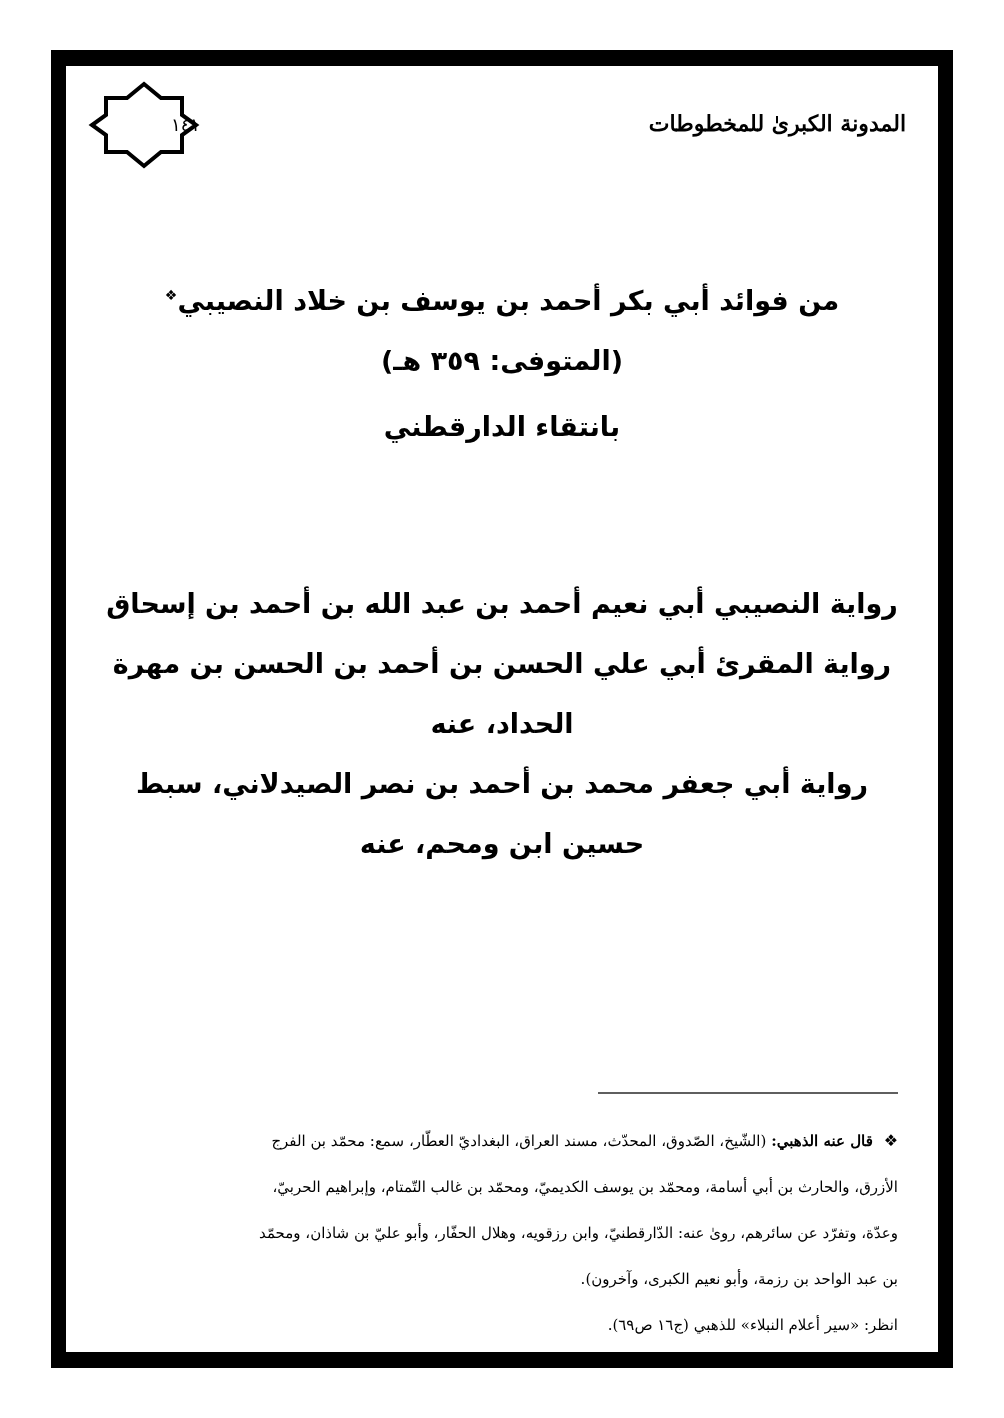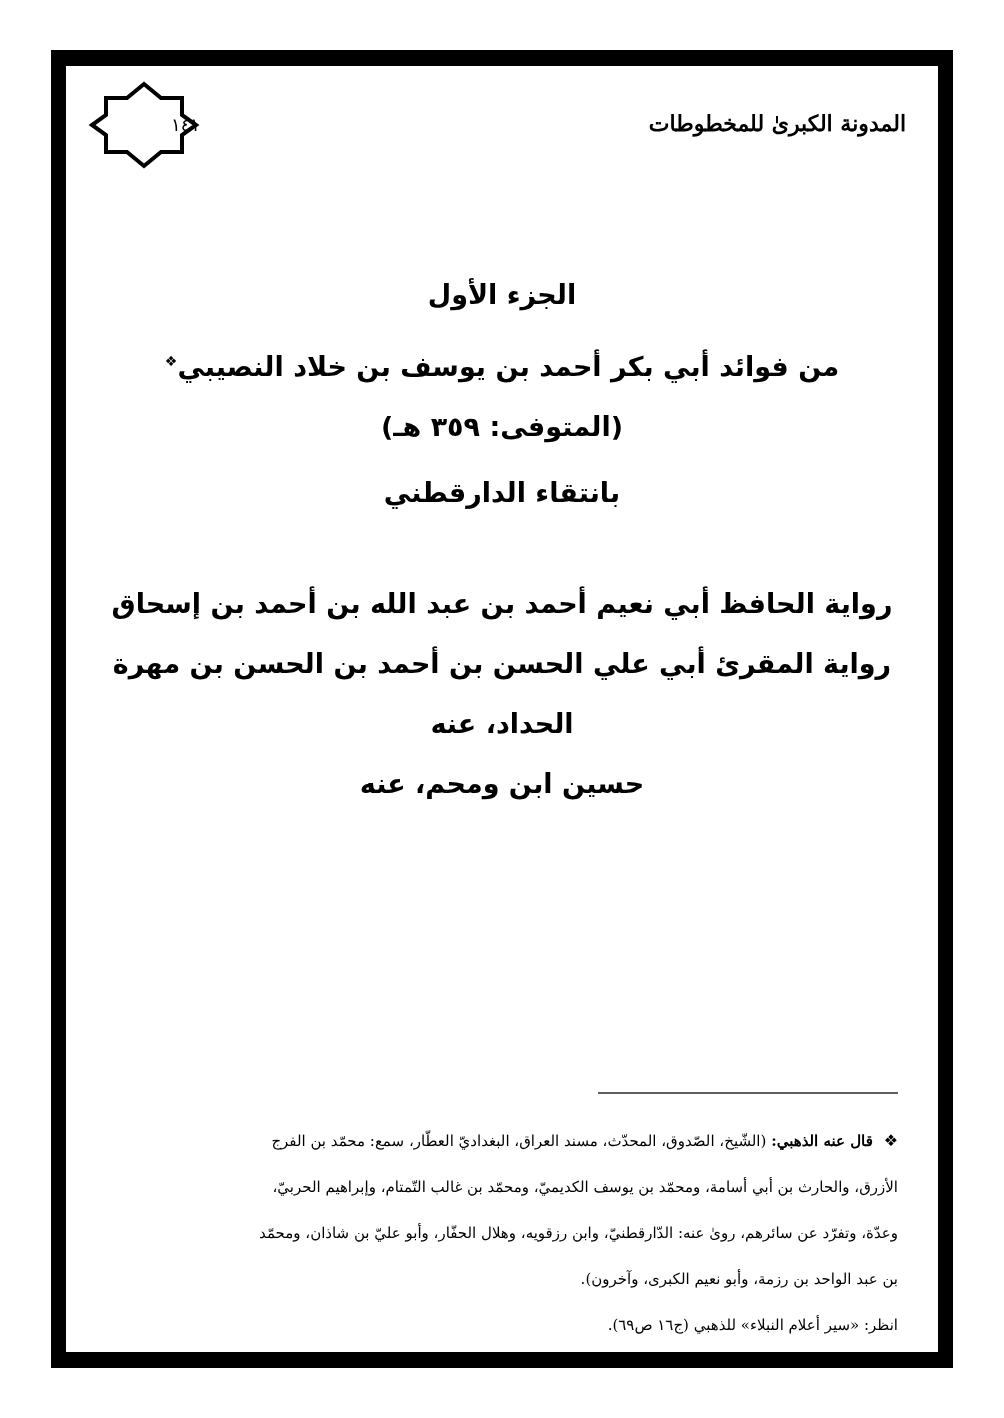--- a/index.html
+++ b/index.html
@@ -152,32 +152,32 @@
   <div class="running-head">المدونة الكبرىٰ للمخطوطات</div>
 
   <div class="page-badge">
     <svg width="112" height="90" viewBox="0 0 112 90">
       <polygon points="56,4 73,18 94,18 94,35 108,45 94,55 94,72 73,72 56,86 39,72 18,72 18,55 4,45 18,35 18,18 39,18" fill="#ffffff" stroke="#000000" stroke-width="4" stroke-linejoin="miter"></polygon>
     </svg>
     <div class="page-num">١٤١</div>
   </div>
 
   <div class="title-block">
-    <div class="title-line">الجزء الأول</div>
     <div class="title-line">
       <span>من فوائد أبي بكر أحمد بن يوسف بن خلاد النصيبي</span><sup>❖</sup>
     </div>
     <div class="title-line">(المتوفى: ٣٥٩ هـ)</div>
     <div class="title-line">بانتقاء الدارقطني</div>
   </div>
 
   <div class="chain-block">
-    <div class="chain-line">رواية الحافظ أبي نعيم أحمد بن عبد الله بن أحمد بن إسحاق</div>
+    <div class="chain-line">رواية النصيبي أبي نعيم أحمد بن عبد الله بن أحمد بن إسحاق</div>
     <div class="chain-line">رواية المقرئ أبي علي الحسن بن أحمد بن الحسن بن مهرة</div>
     <div class="chain-line">الحداد، عنه</div>
+    <div class="chain-line">رواية أبي جعفر محمد بن أحمد بن نصر الصيدلاني، سبط</div>
     <div class="chain-line">حسين ابن ومحم، عنه</div>
   </div>
 
   <div class="footnote-rule"></div>
 
   <div class="footnote">
     <div class="fn-line">
       <span class="bullet">❖</span>
       <span class="lead">قال عنه الذهبي:</span>
       <span>(الشّيخ، الصّدوق، المحدّث، مسند العراق، البغداديّ العطّار، سمع: محمّد بن الفرج</span>

